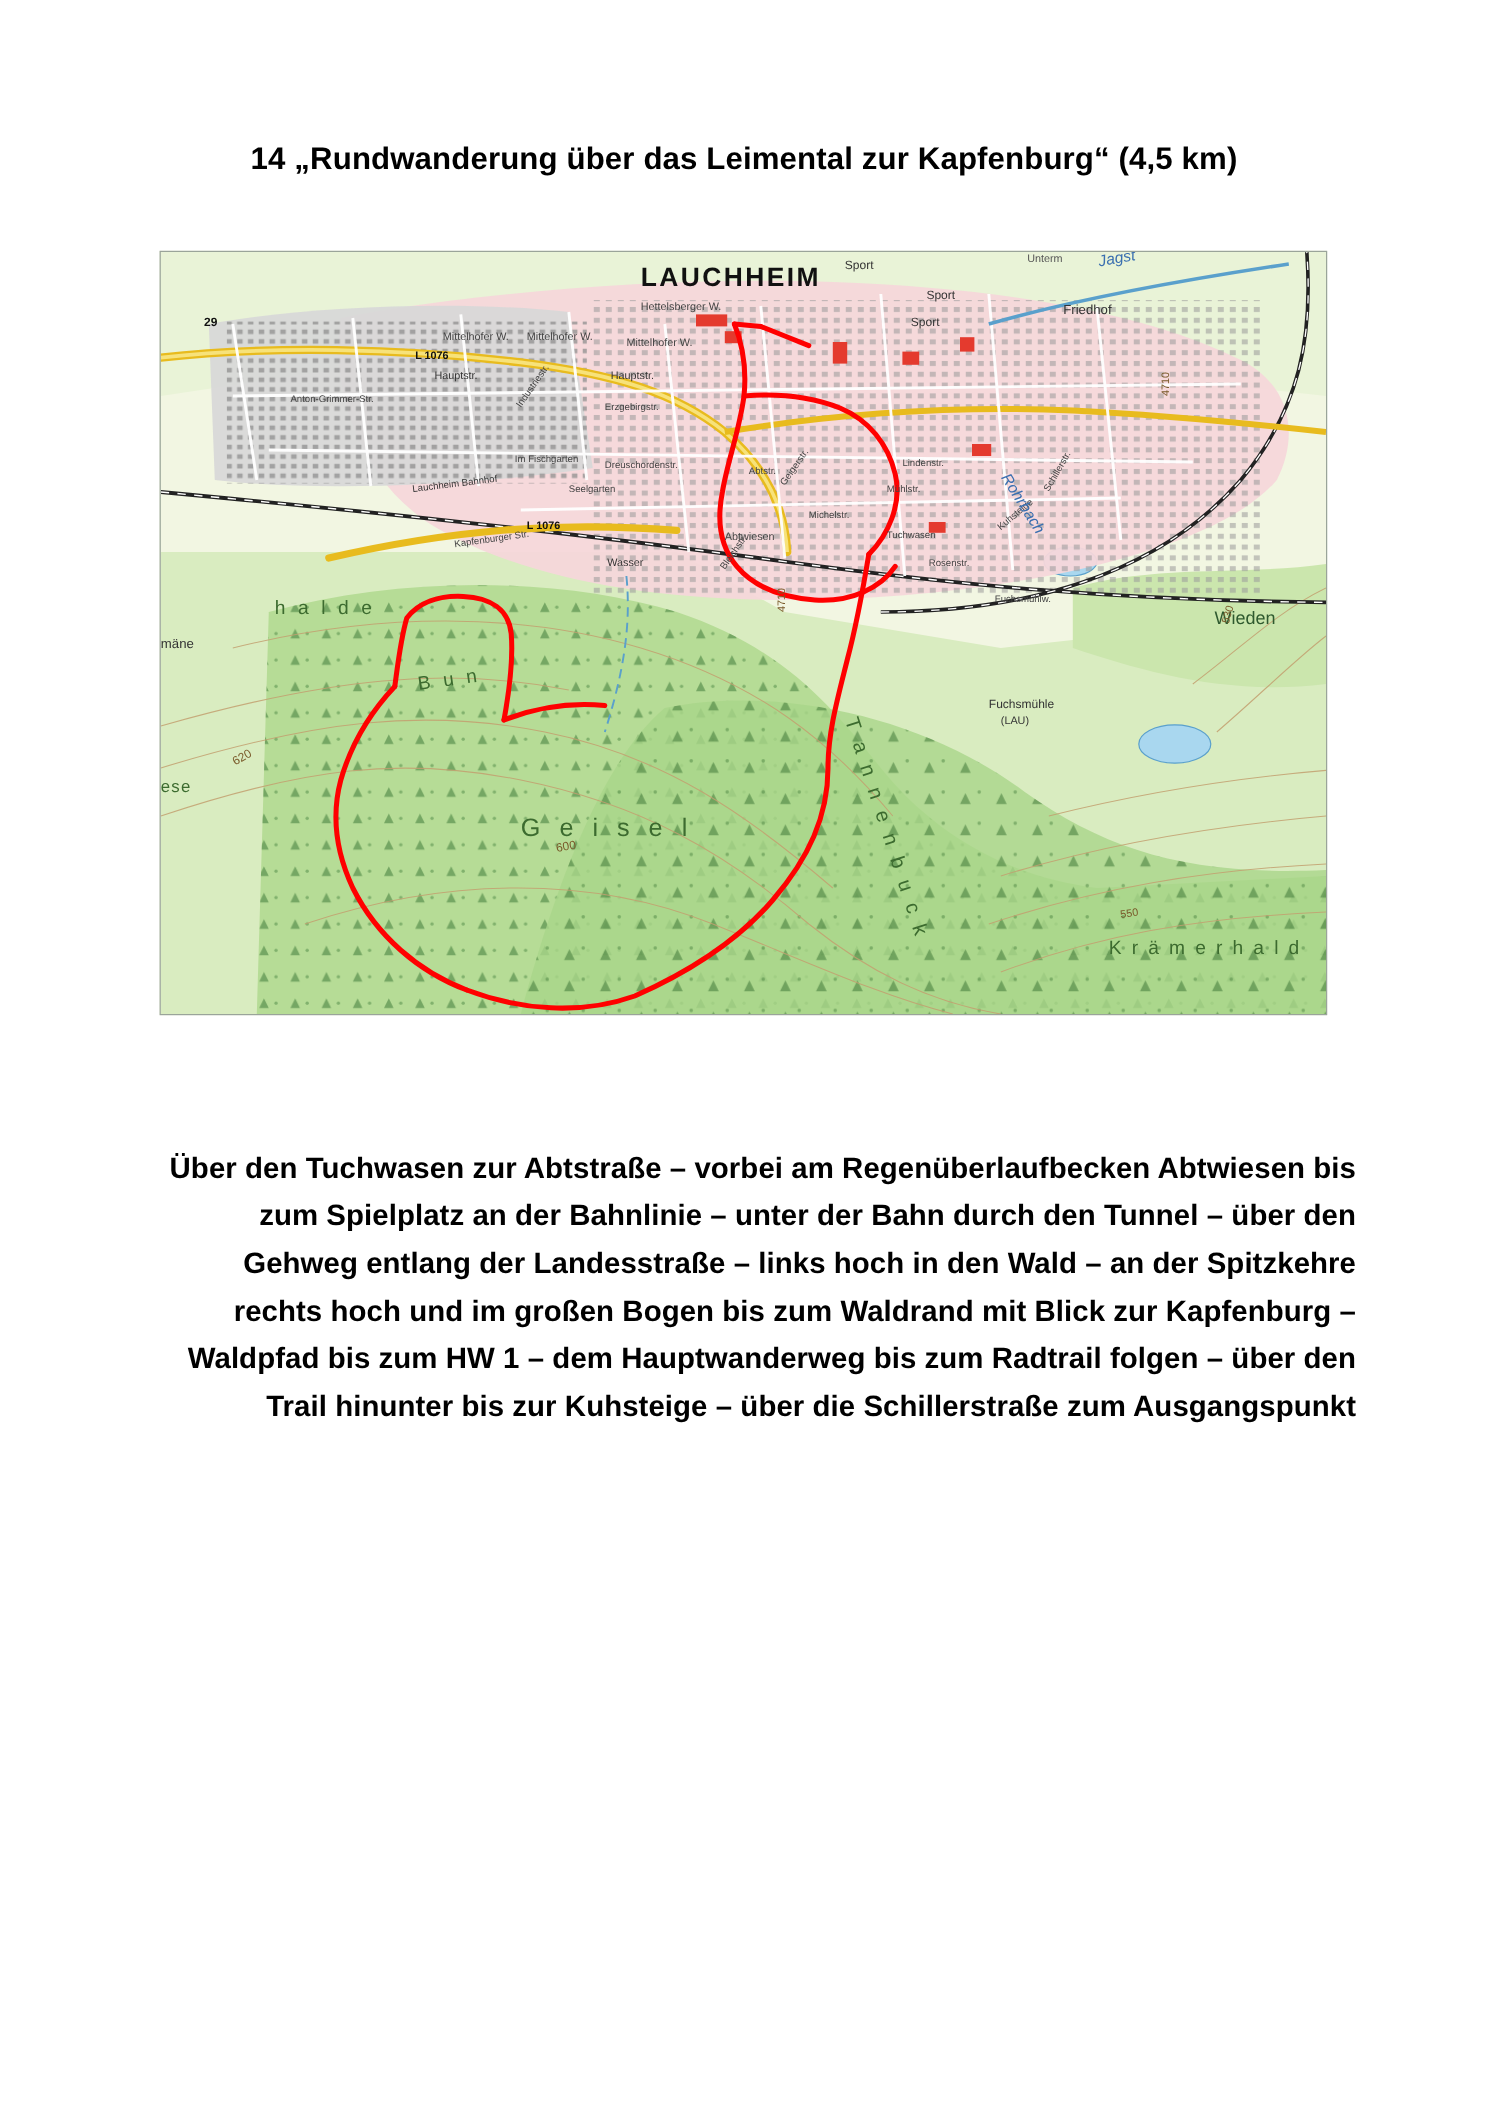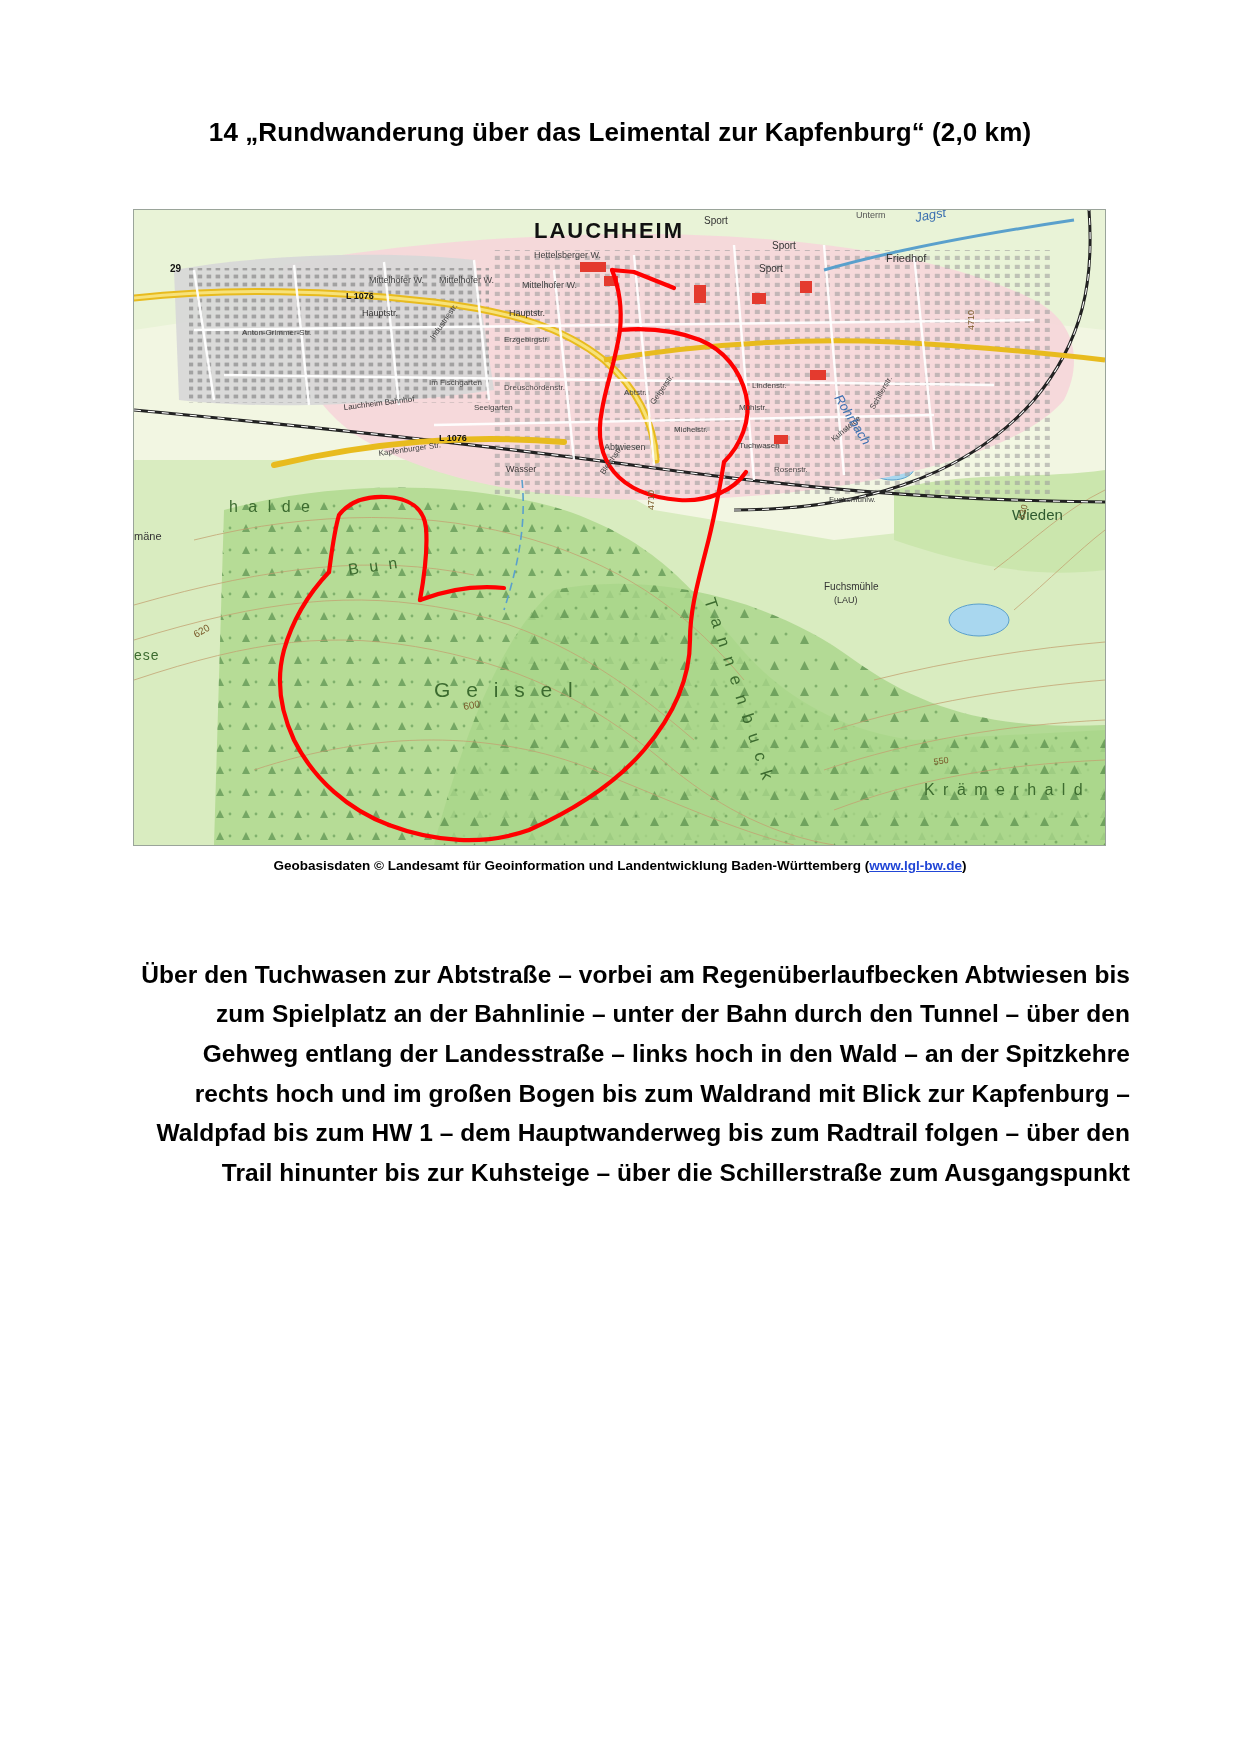--- a/index.html
+++ b/index.html
@@ -66,21 +66,21 @@
     line-height: 1.62;
     letter-spacing: 0.05px;
     text-align: right;
   }
 </style>
 </head>
 <body>
 
 <div class="page">
 
-  <h1 class="title">14  „Rundwanderung über das Leimental zur Kapfenburg“   (2,0 km)</h1>
+  <h1 class="title">14  „Rundwanderung über das Leimental zur Kapfenburg“   (4,5 km)</h1>
 
   <div class="map-wrap">
     <svg class="map-svg" width="971" height="635" viewBox="0 0 971 635" xmlns="http://www.w3.org/2000/svg">
       <defs>
         <pattern id="forestdots" width="26" height="22" patternUnits="userSpaceOnUse">
           <path d="M4 14 l4 -8 l4 8 z" fill="#3f7c3a" opacity="0.55"></path>
           <circle cx="18" cy="10" r="1.4" fill="#3f7c3a" opacity="0.45"></circle>
         </pattern>
         <pattern id="forestdots2" width="30" height="26" patternUnits="userSpaceOnUse">
           <path d="M6 18 l4.5 -9 l4.5 9 z" fill="#35702f" opacity="0.5"></path>
@@ -232,19 +232,16 @@
           <text x="0" y="450" font-size="14" fill="#3c6b2f" font-weight="normal" font-style="normal" font-family="&quot;Liberation Sans&quot;, sans-serif" letter-spacing="1">ese</text>
           <text x="0" y="330" font-size="11" fill="#333333" font-weight="normal" font-style="normal" font-family="&quot;Liberation Sans&quot;, sans-serif">mäne</text>
           <text x="300" y="487" font-size="21" fill="#3c6b2f" font-weight="normal" font-style="normal" font-family="&quot;Liberation Sans&quot;, sans-serif" letter-spacing="5">G e i s e l</text>
           <text x="570" y="390" font-size="17" fill="#3c6b2f" font-weight="normal" font-style="normal" font-family="&quot;Liberation Sans&quot;, sans-serif" letter-spacing="3" transform="rotate(72 570 390)">T a n n e n b u c k</text>
           <text x="790" y="585" font-size="16" fill="#3c6b2f" font-weight="normal" font-style="normal" font-family="&quot;Liberation Sans&quot;, sans-serif" letter-spacing="2">K r ä m e r h a l d</text>
           <text x="215" y="365" font-size="16" fill="#3c6b2f" font-weight="normal" font-style="normal" font-family="&quot;Liberation Sans&quot;, sans-serif" letter-spacing="3" transform="rotate(-8 215 365)">B u n</text>
         </g>
     </svg>
   </div>
 
-  <div class="caption">
-    <span>Geobasisdaten © Landesamt für Geoinformation und Landentwicklung Baden-Württemberg (</span><a href="#">www.lgl-bw.de</a><span>)</span>
-  </div>
 
   <p class="desc">Über den Tuchwasen zur Abtstraße – vorbei am Regenüberlaufbecken Abtwiesen bis zum Spielplatz an der Bahnlinie – unter der Bahn durch den Tunnel – über den Gehweg entlang der Landesstraße – links hoch in den Wald – an der Spitzkehre rechts hoch und im großen Bogen bis zum Waldrand mit Blick zur Kapfenburg – Waldpfad bis zum HW 1 – dem Hauptwanderweg bis zum Radtrail folgen – über den Trail hinunter bis zur Kuhsteige – über die Schillerstraße zum Ausgangspunkt</p>
 
 </div>
 
 </body></html>

